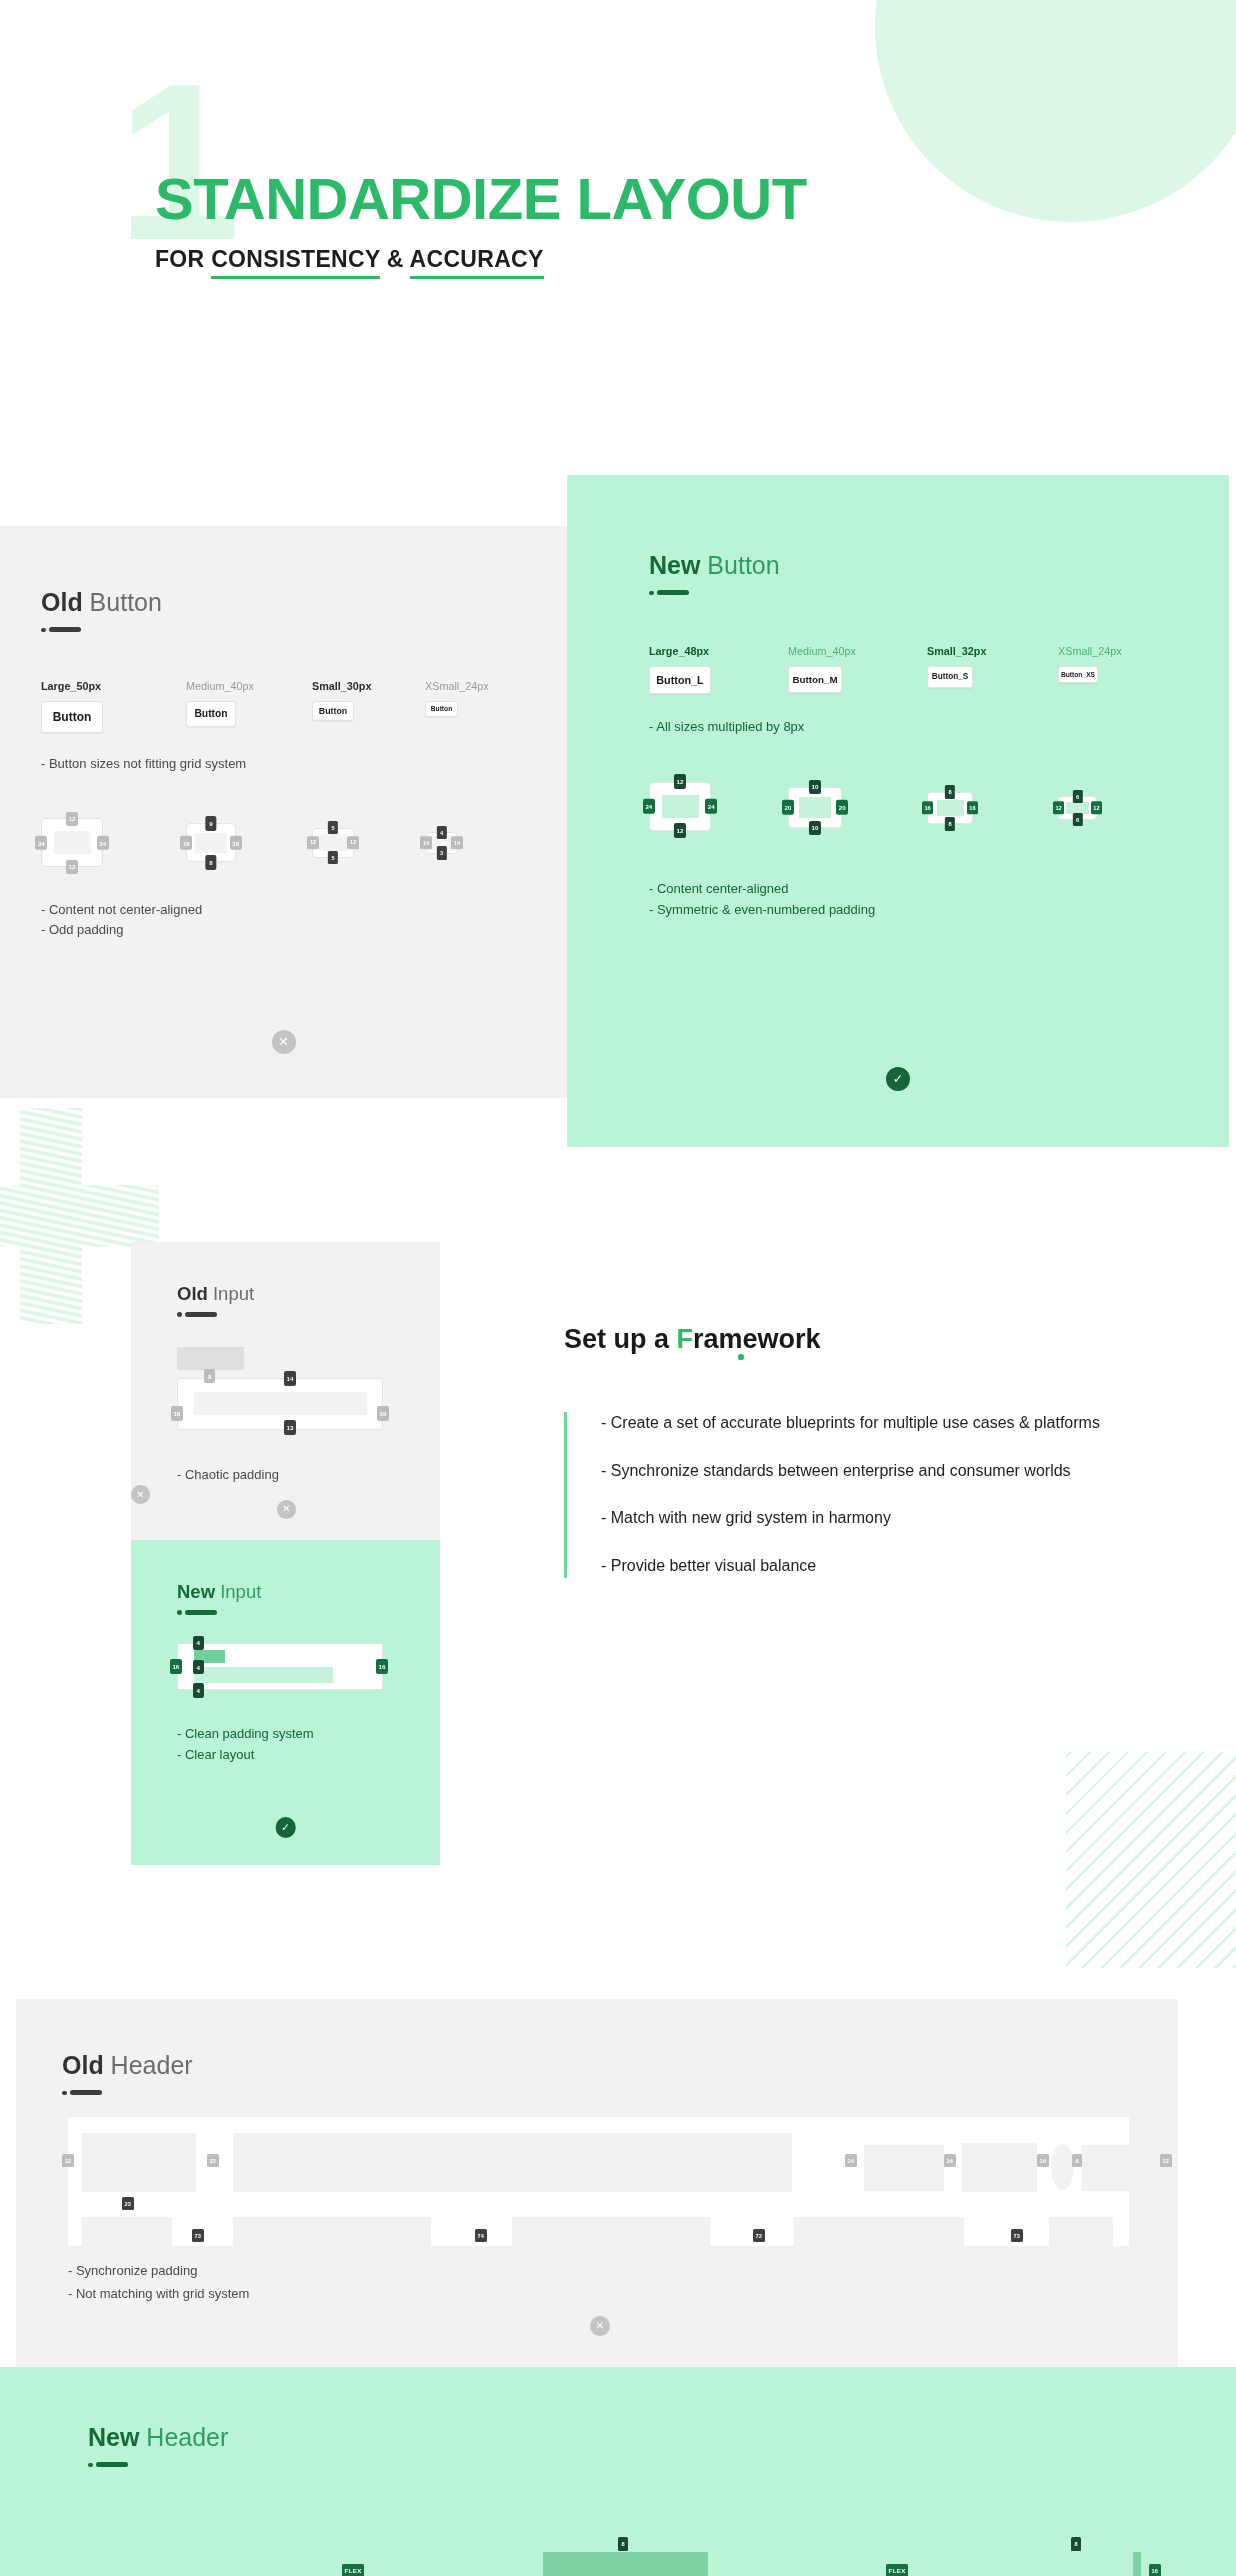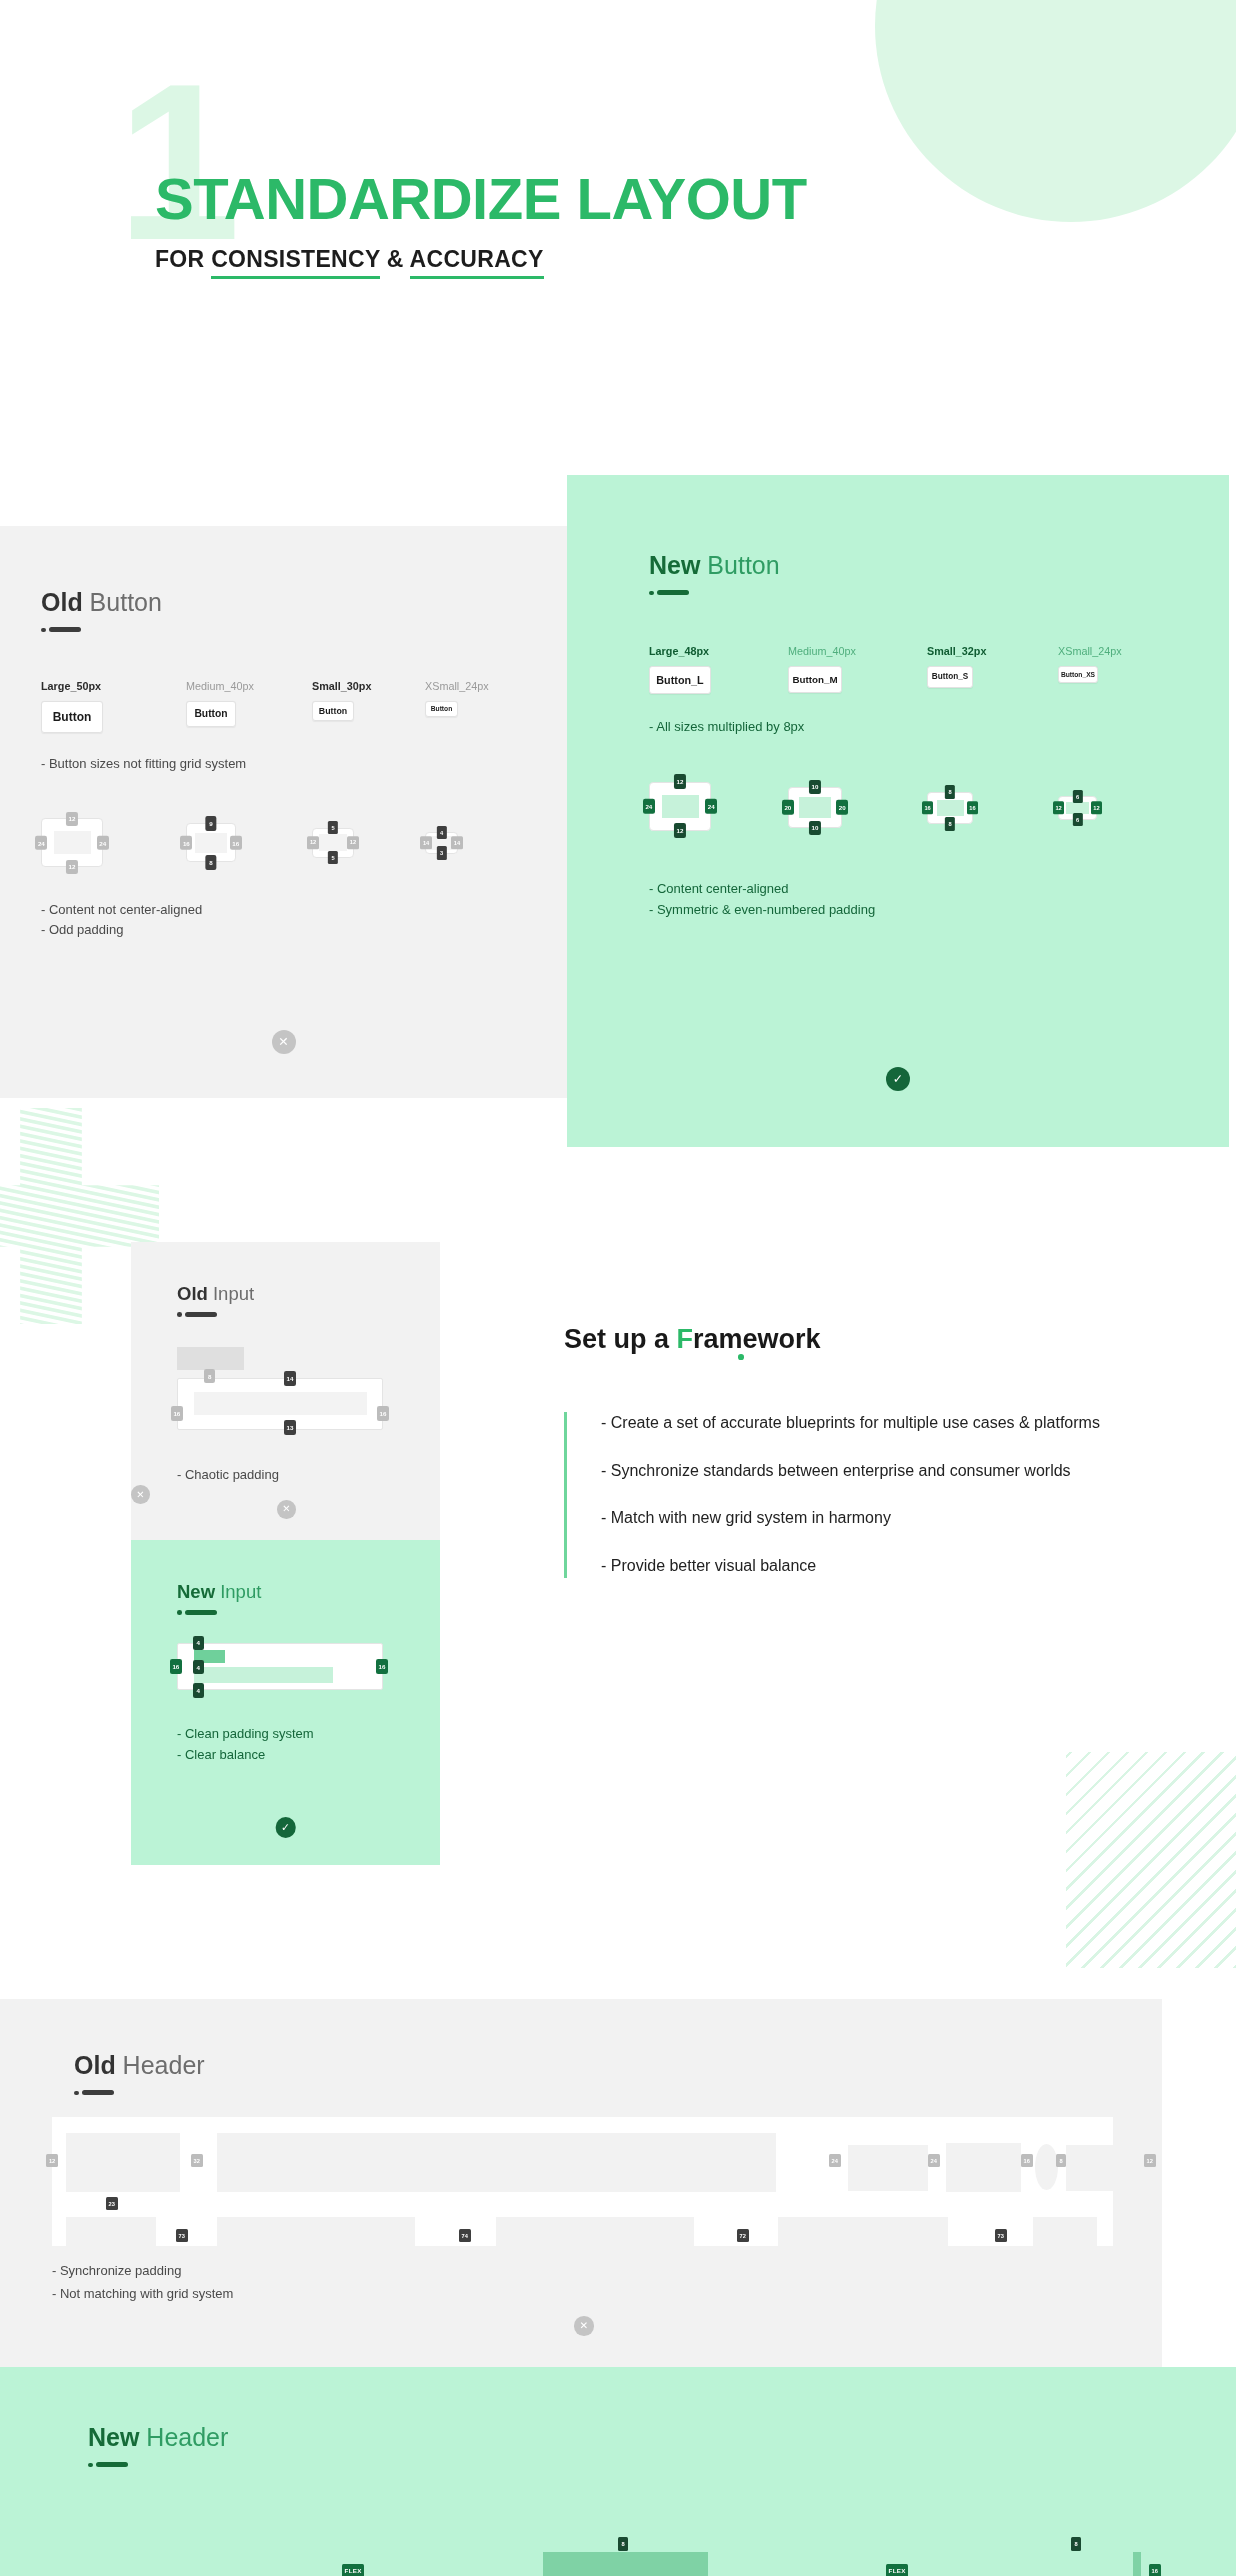--- a/index.html
+++ b/index.html
@@ -352,41 +352,41 @@
           <div style="width:139px;height:15.5px;background:#c6f2da;margin-top:4.1px;"></div>
         </div>
         <span class="badge gv small" style="left:15.5px;top:-7.7px;">4</span>
         <span class="badge gv small" style="left:15.5px;top:16.5px;">4</span>
         <span class="badge gv small" style="left:15.5px;top:40px;">4</span>
         <span class="badge gh small" style="left:-7.2px;top:16px;">16</span>
         <span class="badge gh small" style="left:199px;top:16px;">16</span>
       </div>
 
       <div class="note green" style="margin-top:34px;">- Clean padding system</div>
-      <div class="note green">- Clear balance</div>
+      <div class="note green">- Clear layout</div>
     </div>
     <div class="status good" style="width:20.6px;height:20.6px;font-size:10.8px; position:absolute; left:50%; transform:translateX(-50%); bottom:27px;">✓</div>
   </div>
 
   <div class="status bad" style="position:absolute; left:277px; top:1500px; width:18.5px; height:18.5px; font-size:9.8px; z-index:3;">✕</div>
 
   <div class="panel" style="left:564px; top:1324px; width:618px;">
     <div class="fw-title">
       <span>Set up a </span><span class="accentF">F</span><span>ramework</span>
       <span class="fw-dot" style="left:174px; top:30px;"></span>
     </div>
     <div class="fw-list" style="margin-top:57px;">
       <div class="fw-item">- Create a set of accurate blueprints for multiple use cases &amp; platforms</div>
       <div class="fw-item">- Synchronize standards between enterprise and consumer worlds</div>
       <div class="fw-item">- Match with new grid system in harmony</div>
       <div class="fw-item">- Provide better visual balance</div>
     </div>
   </div>
 
-  <div class="panel panel-gray" style="left:0; top:1999px; width:1162px; height:368px;padding-left:28px;">
+  <div class="panel panel-gray" style="left:16px; top:1999px; width:1162px; height:368px;">
     <div style="padding:52px 0 0 46px;">
       <div class="sec-title">
         <b>Old</b><span> Header</span>
       </div>
       <div class="rule">
           <span class="dot"></span>
           <span class="bar"></span>
         </div>
     </div>
 

